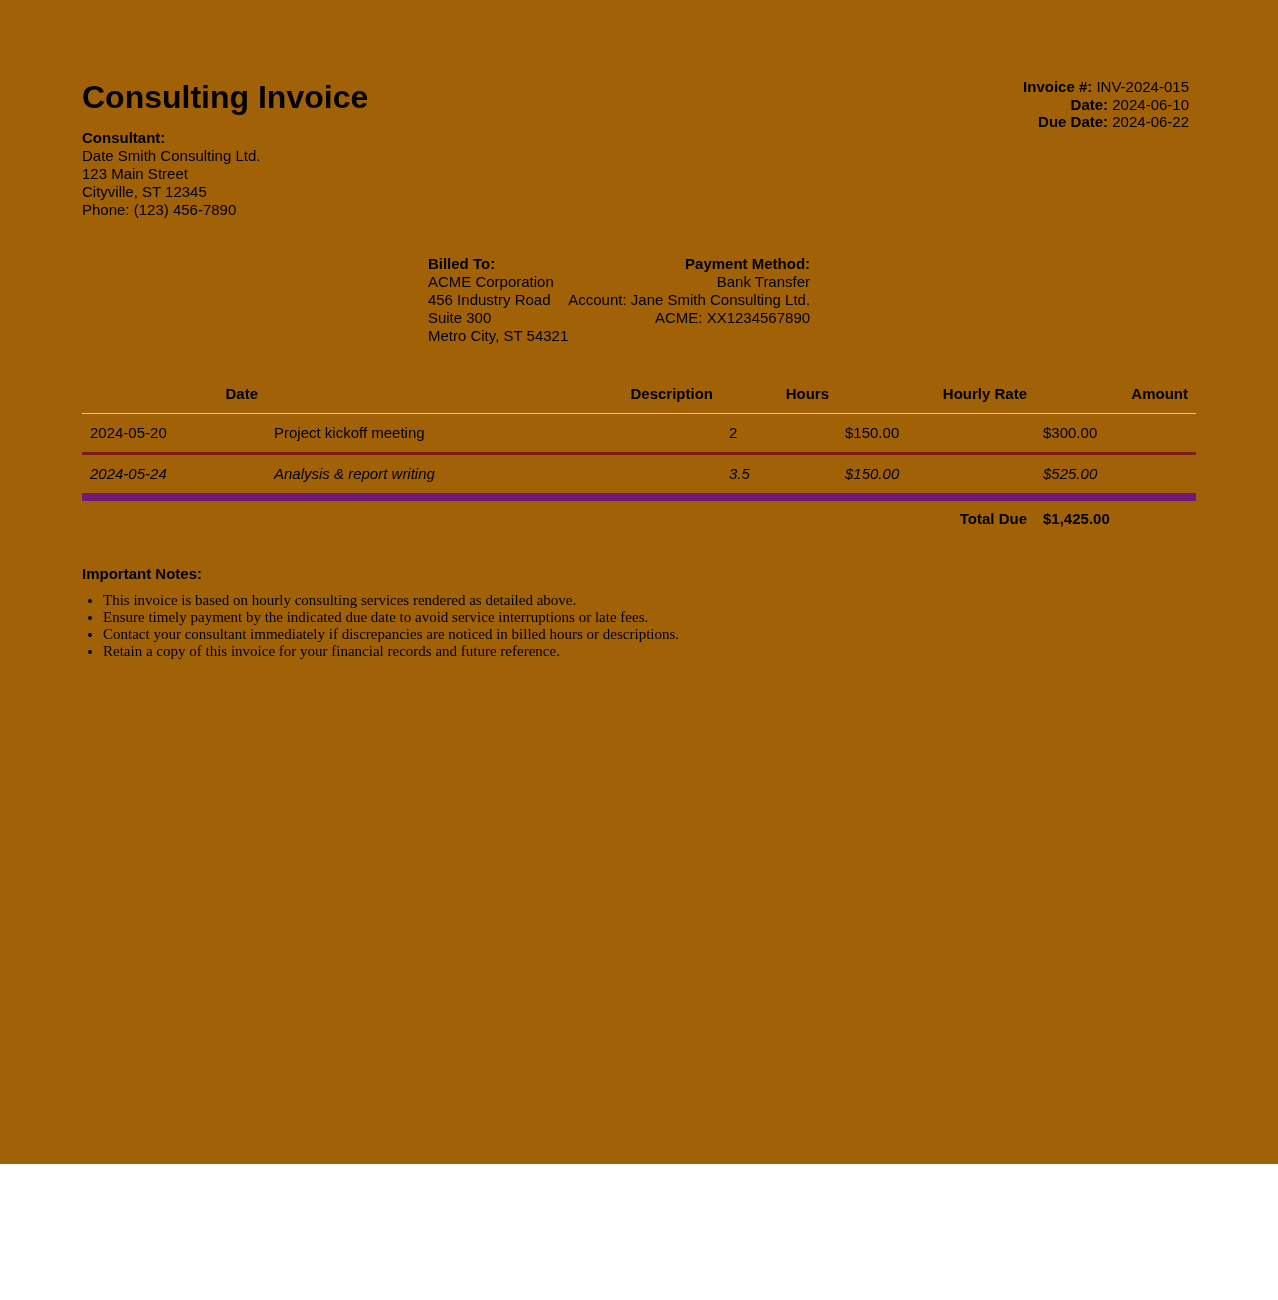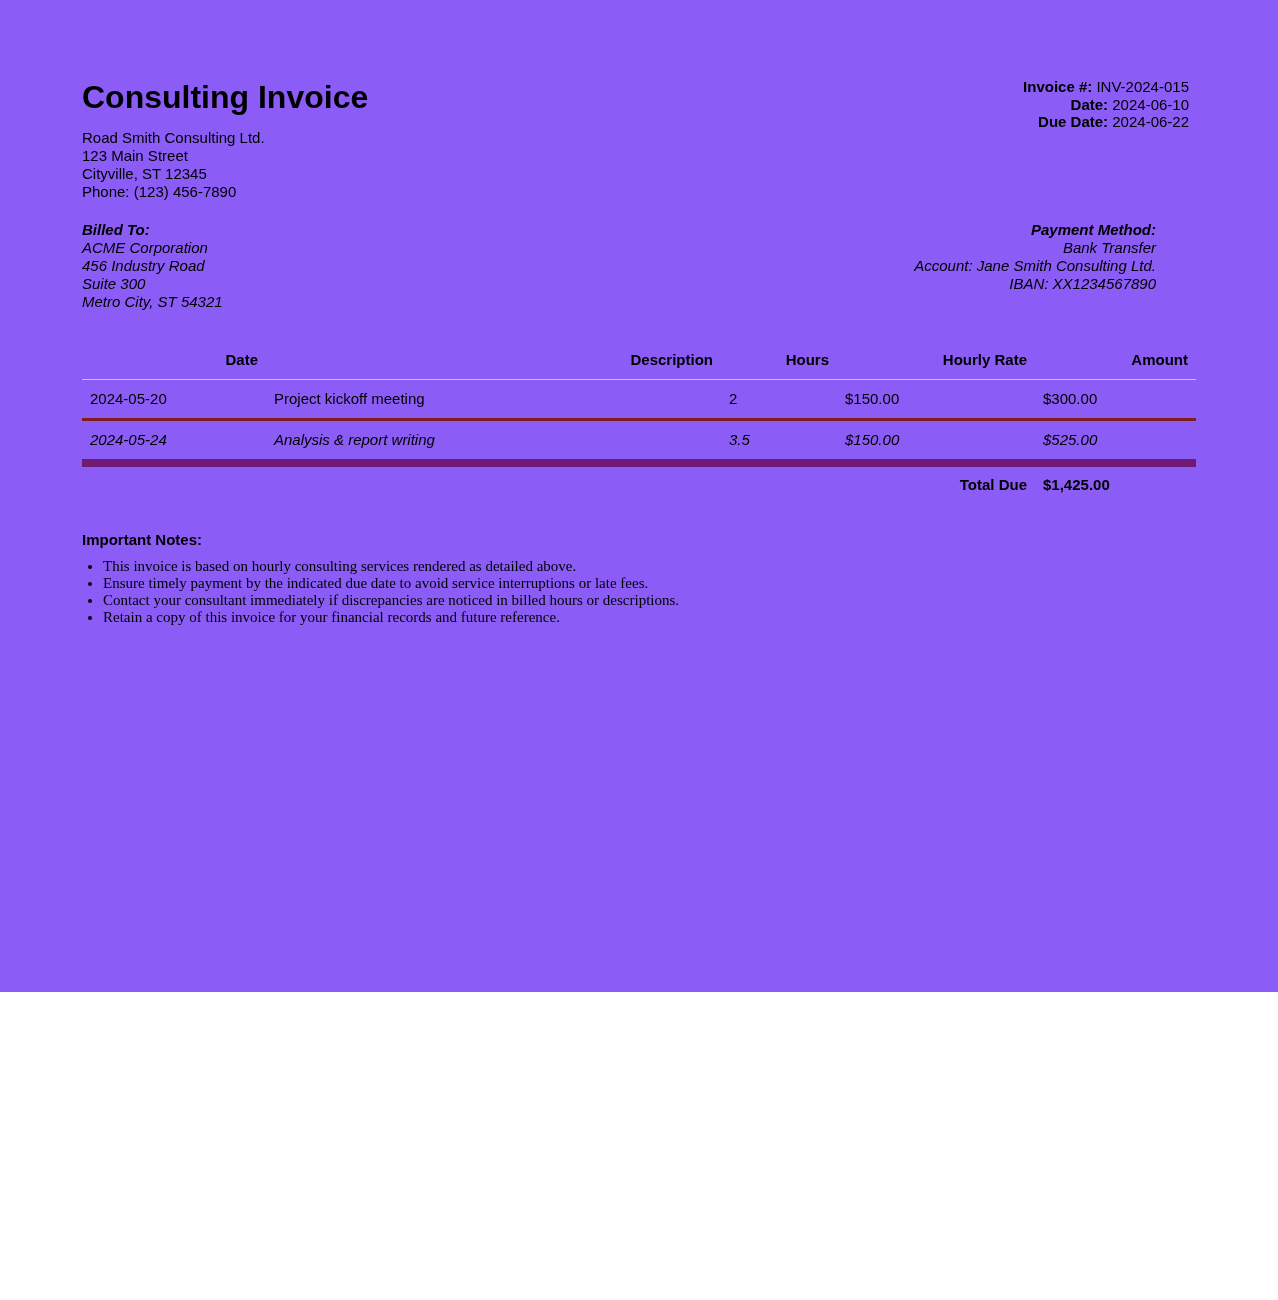--- a/index.html
+++ b/index.html
@@ -1,21 +1,21 @@
 <!DOCTYPE html>
 <html><head>
 <meta charset="utf-8">
 <style>
   * { margin: 0; padding: 0; box-sizing: border-box; }
   html, body { background: #ffffff; }
   .sheet {
     position: relative;
     width: 1278px;
-    height: 992px;
-    background: #8b5cf6;
+    height: 1164px;
+    background: #a16207;
     font-family: "Liberation Sans", sans-serif;
     color: #000000;
     font-size: 15px;
     line-height: 18px;
     overflow: hidden;
   }
   .content {
     position: absolute;
     left: 82px;
     top: 0;
@@ -38,25 +38,24 @@
   }
   .invoice-meta {
     text-align: right;
     padding-right: 7px;
     line-height: 17.5px;
   }
 
   
   .consultant-block { margin-top: -2px; }
   .parties-row {
-    margin-top: 20px;
+    margin-top: 36px;
     display: flex;
-    justify-content: space-between;
+    justify-content: center;
     align-items: flex-start;
-    font-style: italic;
   }
   .payment-block {
     text-align: right;
     padding-right: 40px;
   }
 
   
   table.items {
     margin-top: 30px;
     width: 100%;
@@ -103,39 +102,40 @@
     <div class="header-row">
       <div class="title">Consulting Invoice</div>
       <div class="invoice-meta">
         <div><span class="b">Invoice #:</span> <span>INV-2024-015</span></div>
         <div><span class="b">Date:</span> <span>2024-06-10</span></div>
         <div><span class="b">Due Date:</span> <span>2024-06-22</span></div>
       </div>
     </div>
 
     <div class="consultant-block">
-      <div>Road Smith Consulting Ltd.</div>
+      <div class="b">Consultant:</div>
+      <div>Date Smith Consulting Ltd.</div>
       <div>123 Main Street</div>
       <div>Cityville, ST 12345</div>
       <div>Phone: (123) 456-7890</div>
     </div>
 
     <div class="parties-row">
       <div class="billed-block">
         <div class="b">Billed To:</div>
         <div>ACME Corporation</div>
         <div>456 Industry Road</div>
         <div>Suite 300</div>
         <div>Metro City, ST 54321</div>
       </div>
       <div class="payment-block">
         <div class="b">Payment Method:</div>
         <div>Bank Transfer</div>
         <div>Account: Jane Smith Consulting Ltd.</div>
-        <div>IBAN: XX1234567890</div>
+        <div>ACME: XX1234567890</div>
       </div>
     </div>
 
     <table class="items">
       <colgroup>
         <col style="width:184px">
         <col style="width:455px">
         <col style="width:116px">
         <col style="width:198px">
         <col style="width:161px">

